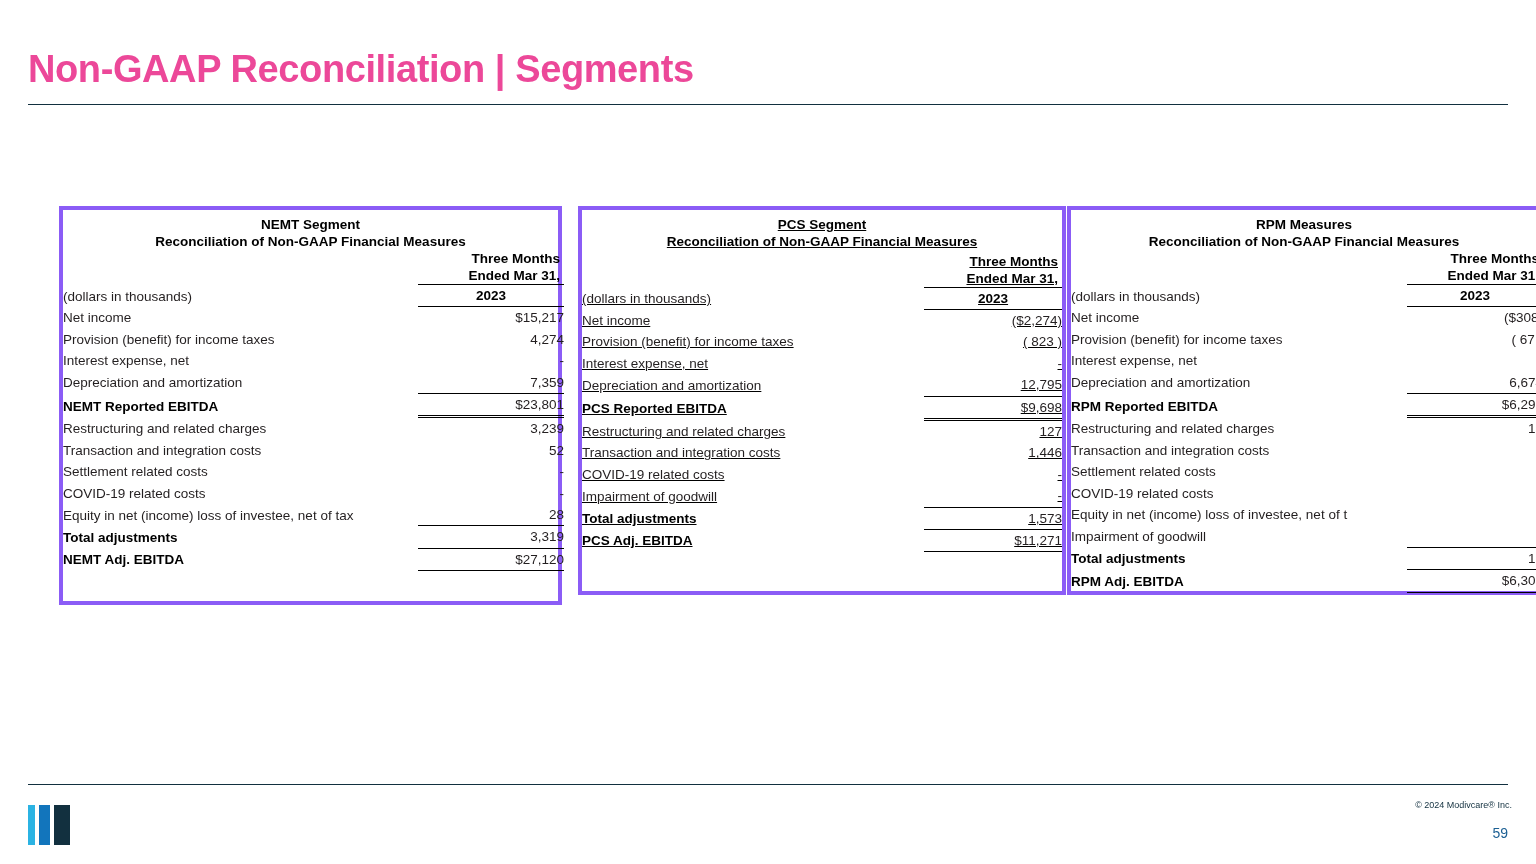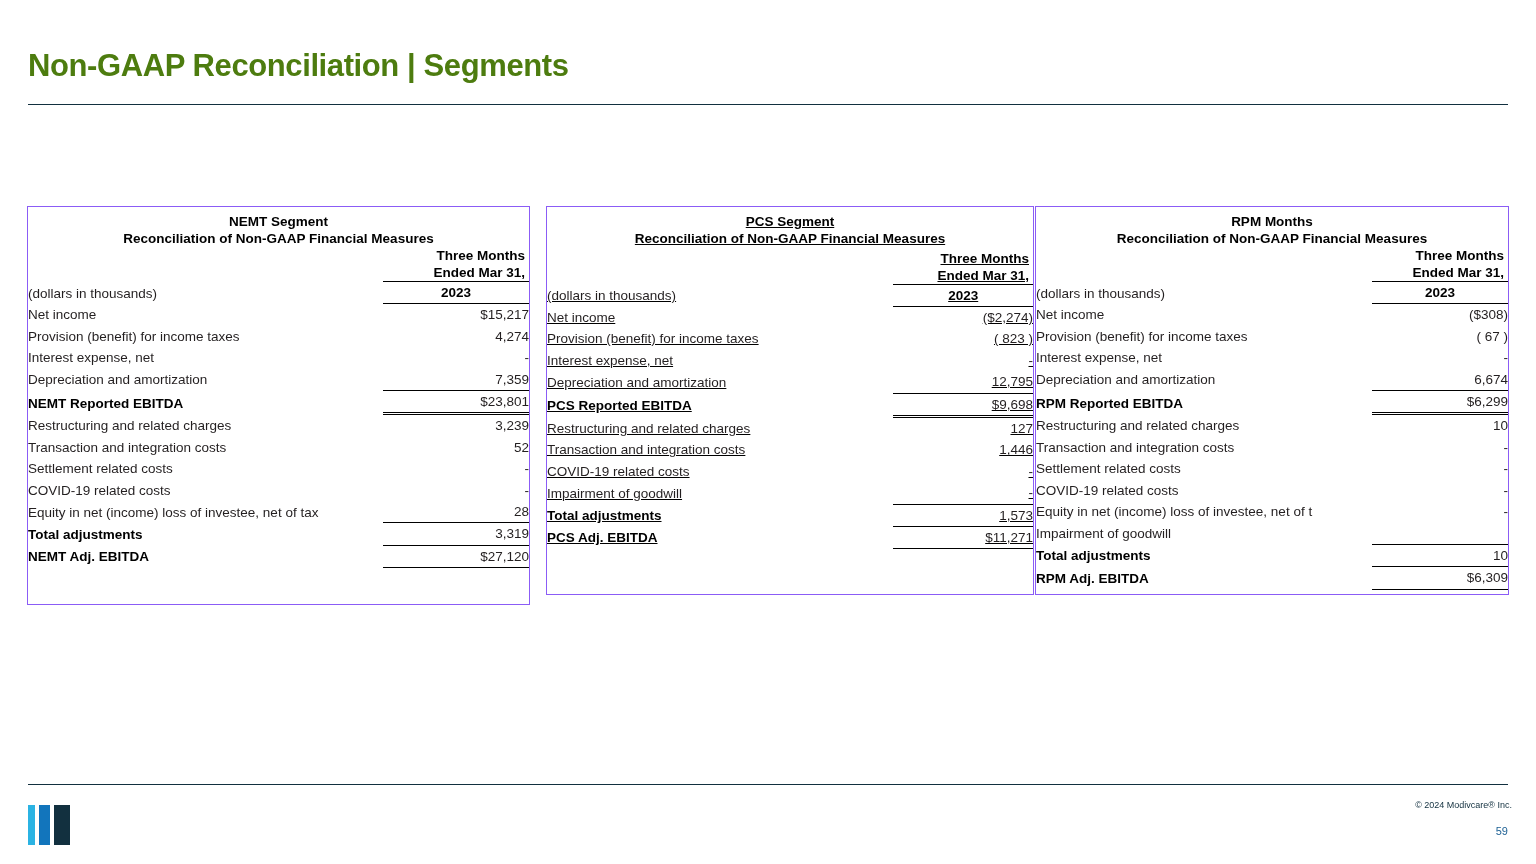--- a/index.html
+++ b/index.html
@@ -13,23 +13,23 @@
     font-family: "Liberation Sans", sans-serif;
     overflow: hidden;
     position: relative;
   }
 
   
   .slide-title {
     position: absolute;
     left: 28px;
     top: 48px;
-    font-size: 31px;
+    font-size: 38px;
     font-weight: bold;
-    color: #4d7c0f;
+    color: #ec4899;
     letter-spacing: -0.4px;
     white-space: nowrap;
   }
   .title-rule {
     position: absolute;
     left: 28px;
     top: 104px;
     width: 1480px;
     height: 1px;
     background: #12303f;
@@ -40,24 +40,25 @@
     position: absolute;
     left: 0;
     top: 206px;
     width: 1536px;
     height: 410px;
   }
 
   .seg-card {
     position: absolute;
     top: 0;
-    border: 1px solid #8b5cf6;
+    border: 4px solid #8b5cf6;
     background: #ffffff;
     box-sizing: border-box;
     padding: 0;
+    margin-left: 32px;
   }
   .seg-card.nemt { left: 27px;   width: 503px;  height: 399px; }
   .seg-card.pcs  { left: 546px;  width: 488px;  height: 389px; text-decoration: underline; }
   .seg-card.rpm  { left: 1035px; width: 474px;  height: 389px; }
 
   .card-head {
     text-align: center;
     font-weight: bold;
     color: #000000;
     padding-top: 6px;
@@ -142,21 +143,21 @@
     right: 24px;
     top: 800px;
     font-size: 9px;
     color: #12303f;
     white-space: nowrap;
   }
   .page-num {
     position: absolute;
     right: 28px;
     top: 825px;
-    font-size: 11px;
+    font-size: 14px;
     color: #1b5f93;
     white-space: nowrap;
   }
 </style>
 </head>
 <body>
 
 <div class="slide-title">Non-GAAP Reconciliation | Segments</div>
 <div class="title-rule"></div>
 
@@ -303,21 +304,21 @@
         <tr>
           <td class="lbl ind0 b">PCS Adj. EBITDA</td>
           <td class="val rule-bottom">$11,271</td>
         </tr>
       </tbody>
     </table>
   </div>
 
   <div class="seg-card rpm">
     <div class="card-head">
-      <div class="seg-name">RPM Months</div>
+      <div class="seg-name">RPM Measures</div>
       <div class="seg-sub">Reconciliation of Non-GAAP Financial Measures</div>
     </div>
     <table class="fin">
       <colgroup>
           <col style="width:336px">
           <col style="width:136px">
         </colgroup>
       <tbody>
         <tr>
           <td class="lbl"></td>

